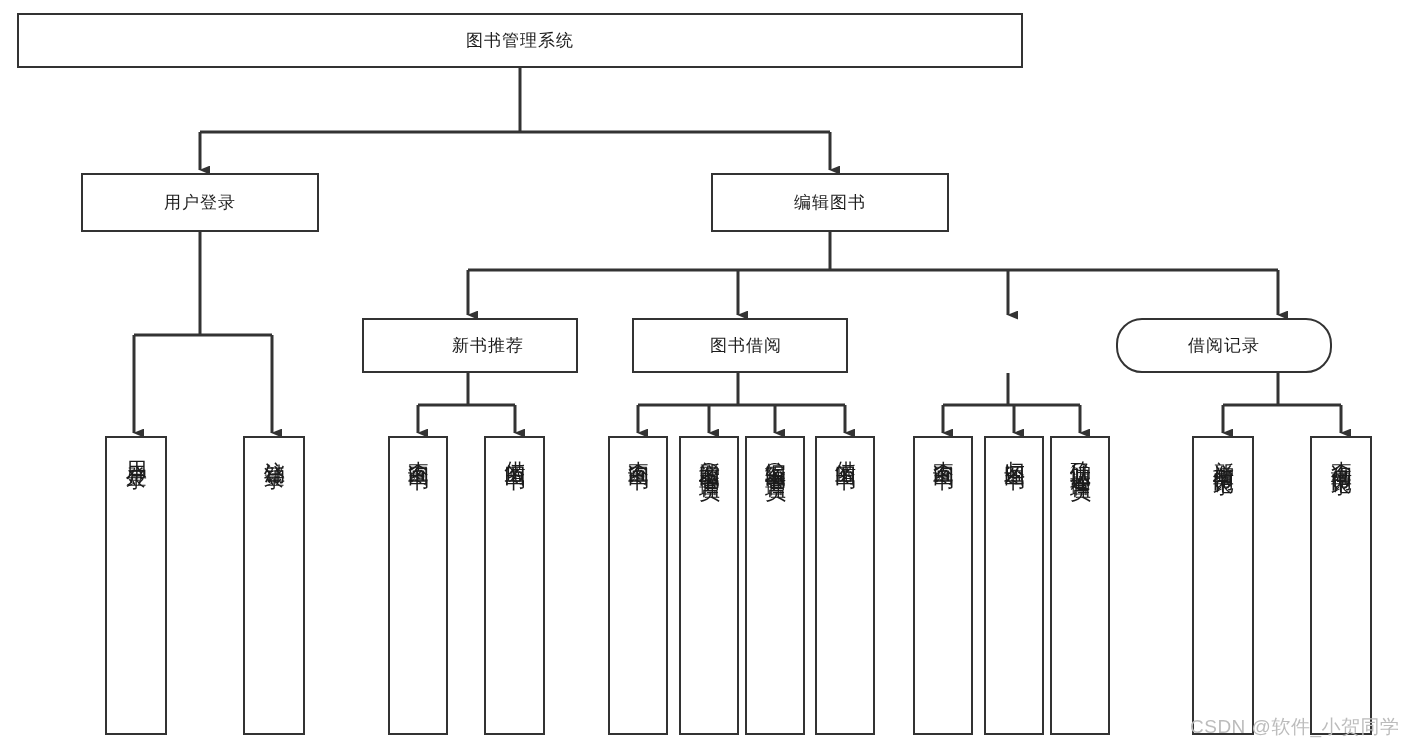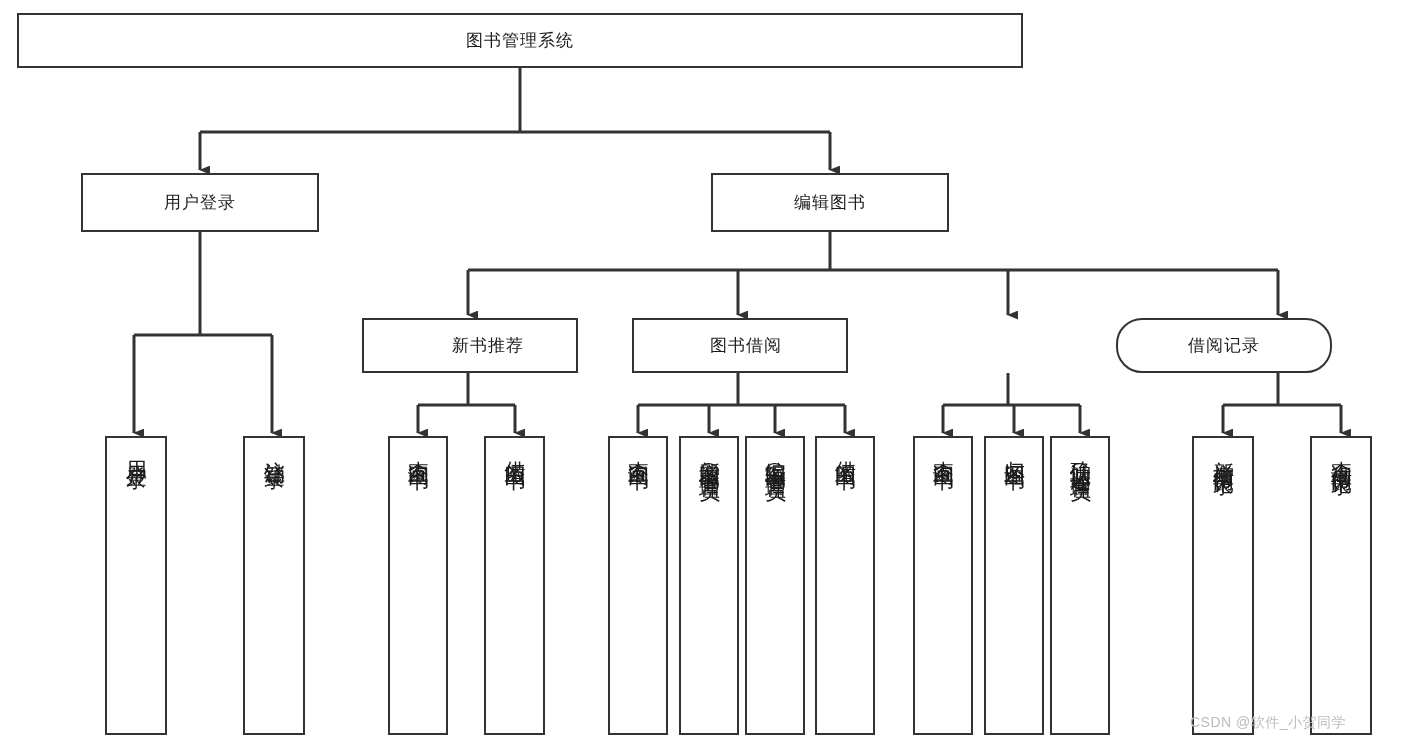--- a/index.html
+++ b/index.html
@@ -49,21 +49,21 @@
     writing-mode: vertical-rl;
     text-orientation: upright;
     font-size: 21px;
     line-height: 1.18;
     letter-spacing: 3px;
     white-space: pre;
     text-align: left;
   }
   .watermark {
     position: absolute;
-    font-size: 14px;
+    font-size: 19px;
     color: #bcbcbc;
     white-space: nowrap;
     letter-spacing: 0.5px;
   }
 </style>
 </head>
 <body>
 
 <div id="diagram-root">
 

